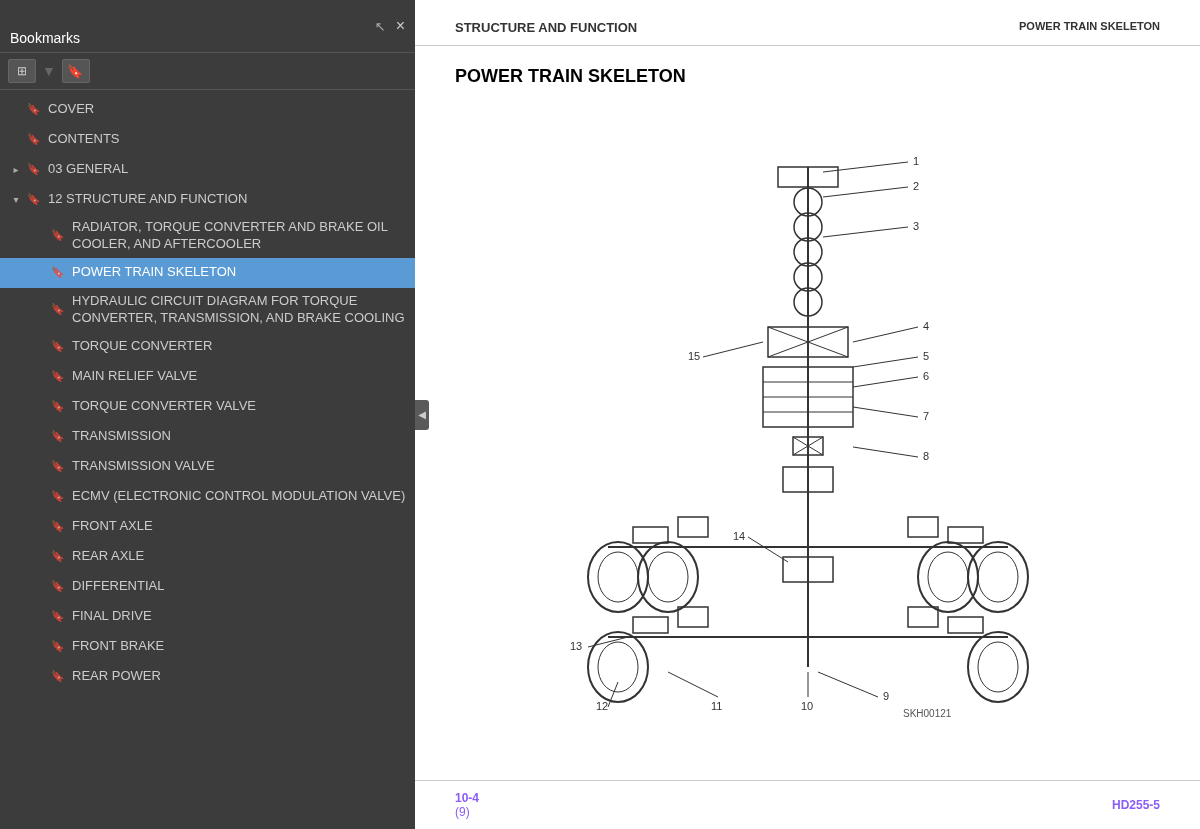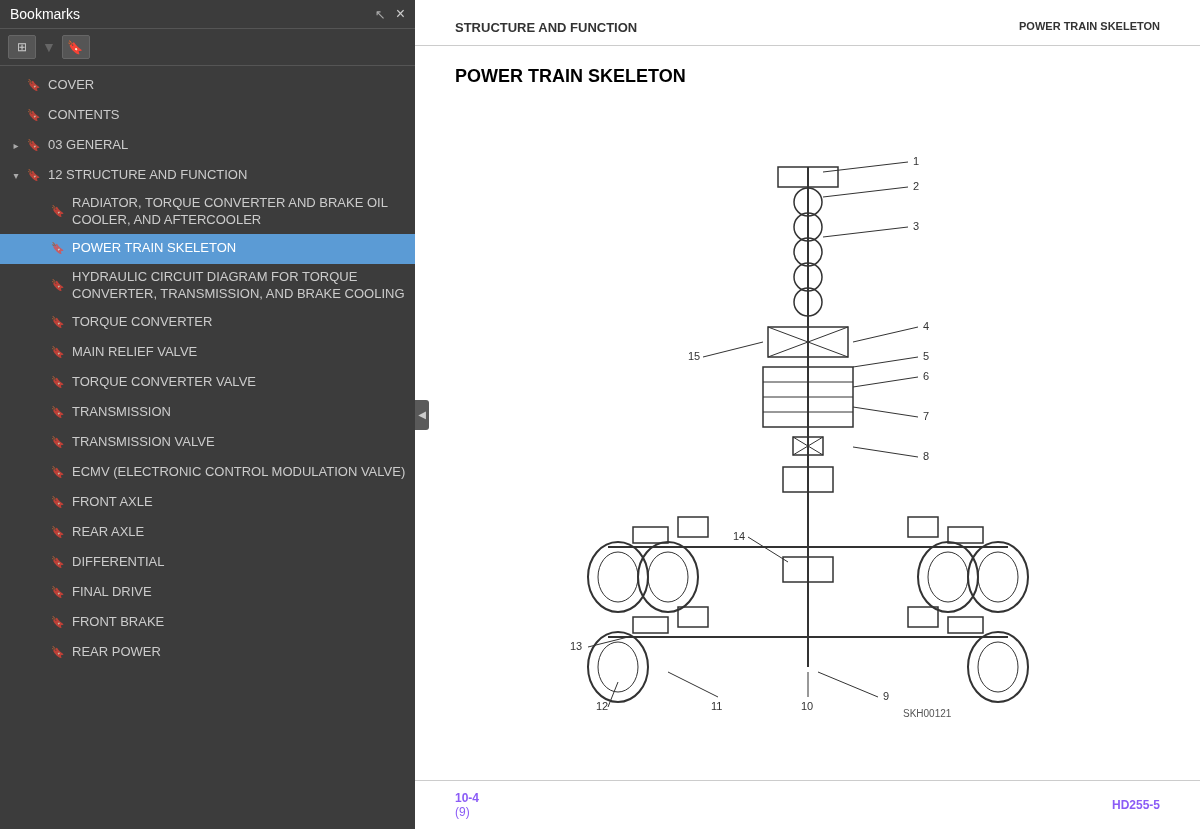--- a/index.html
+++ b/index.html
@@ -22,20 +22,21 @@
       justify-content: space-between;
       padding: 6px 10px;
       background: #3c3c3c;
       border-bottom: 1px solid #555;
     }
 
     #bookmarks-title {
       color: #fff;
       font-size: 14px;
       font-weight: normal;
+      margin-top: 24px;
     }
 
     #close-btn {
       color: #ccc;
       cursor: pointer;
       font-size: 16px;
       background: none;
       border: none;
       line-height: 1;
     }

